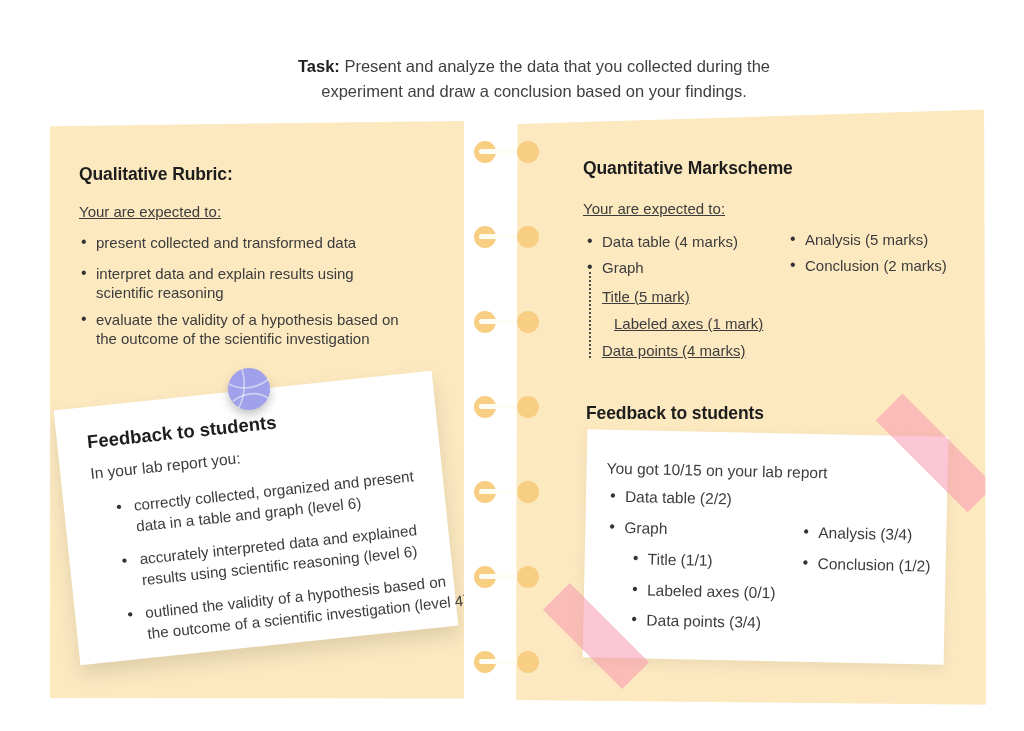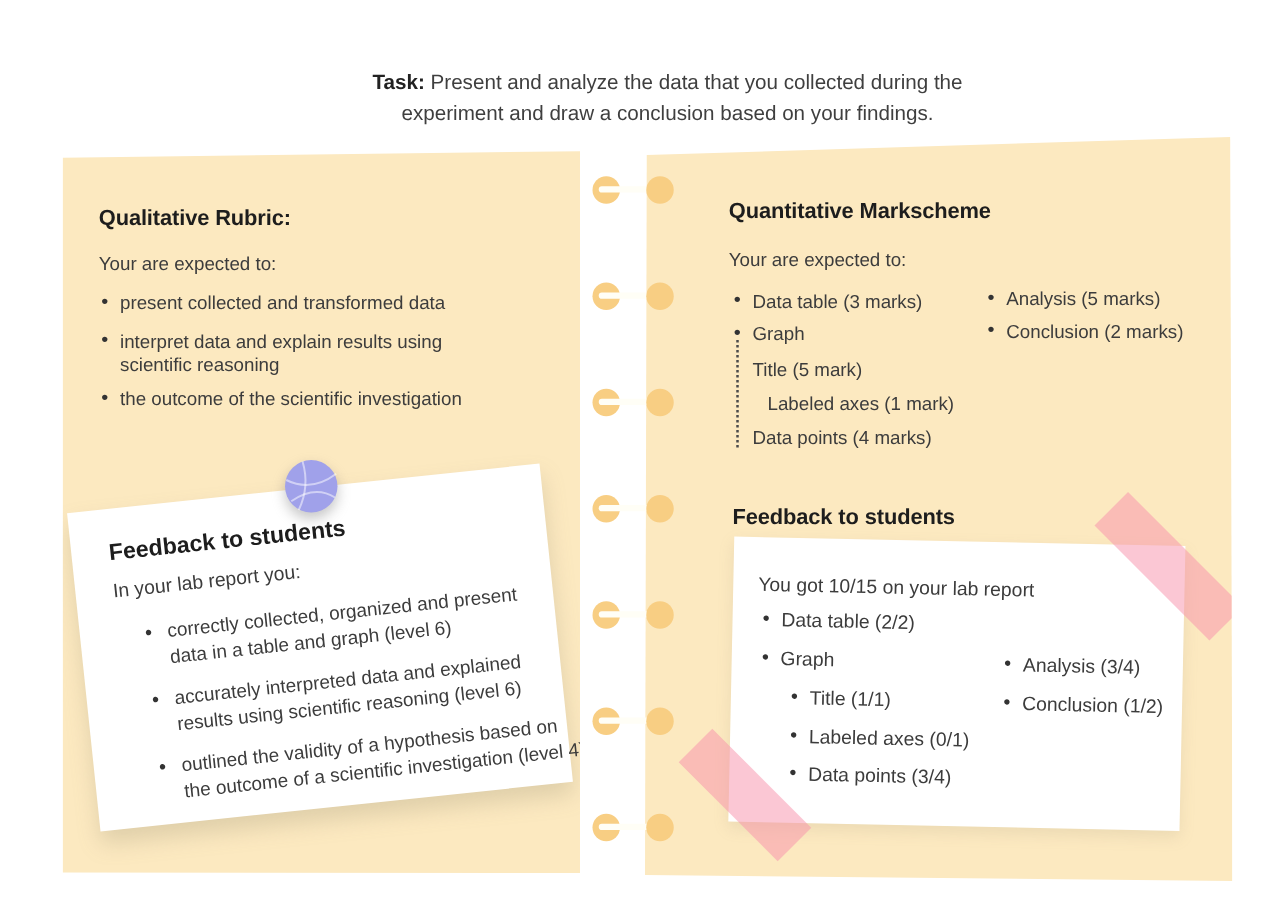--- a/index.html
+++ b/index.html
@@ -20,21 +20,21 @@
   
   .ring{position:absolute;left:474px;width:66px;height:22px;}
   .hole{position:absolute;top:0;width:22px;height:22px;border-radius:50%;
         background:var(--ring-yellow,#F8CE83);}
   .hole-l{left:0;} .hole-r{left:43px;}
   .wire{position:absolute;left:5px;top:8px;width:56px;height:5px;
         background:#FFFEF6;border-radius:3px;}
   
   .h1{position:absolute;font-size:17.5px;font-weight:bold;color:var(--heading-dark,#1D1D1D);
       letter-spacing:-0.1px;white-space:nowrap;}
-  .body{position:absolute;font-size:15px;line-height:19px;white-space:nowrap;}
+  .body{position:absolute;font-size:15px;line-height:19px;white-space:nowrap;text-decoration:underline;}
   .brow{position:absolute;padding-left:15px;font-size:15px;line-height:19px;white-space:nowrap;}
   .brow::before{content:"\2022";position:absolute;left:0;top:-1px;font-size:16px;color:#333;}
   .line{display:block;line-height:19px;white-space:nowrap;}
   
   .dotted-line{position:absolute;width:0;border-left:2px dotted #4A4A4A;}
   
   .note-card{position:absolute;left:16px;top:272px;width:380px;height:256px;background:#ffffff;
     transform:rotate(-6deg);box-shadow:0 10px 18px rgba(150,140,110,0.28);}
   .note-title{position:absolute;left:30px;top:24px;font-size:18.5px;font-weight:bold;
     color:var(--heading-dark,#1D1D1D);white-space:nowrap;}
@@ -72,20 +72,21 @@
     <div class="body" style="left:29px;top:84px">Your are expected to:</div>
 
     <div class="brow" style="left:31px;top:115px">
       <span class="line">present collected and transformed data</span>
     </div>
     <div class="brow" style="left:31px;top:146px">
       <span class="line">interpret data and explain results using</span>
       <span class="line">scientific reasoning</span>
     </div>
     <div class="brow" style="left:31px;top:192px">
+      <span class="line">evaluate the validity of a hypothesis based on</span>
       <span class="line">the outcome of the scientific investigation</span>
     </div>
 
     <div class="note-card">
       <div class="note-title">Feedback to students</div>
       <div class="note-intro">In your lab report you:</div>
       <div class="brow note-b" style="left:52px;top:92px">
         <span class="line">correctly collected, organized and present</span>
         <span class="line">data in a table and graph (level 6)</span>
       </div>
@@ -106,21 +107,21 @@
         <path d="M6 34 Q25 21 41 31" fill="none" stroke="rgba(255,255,255,0.5)" stroke-width="1.6"></path>
         <path d="M15 2 Q21 22 12 41" fill="none" stroke="rgba(255,255,255,0.5)" stroke-width="1.6"></path>
       </svg>
     </div>
   </div>
 
   <div class="page page-right">
     <div class="h1" style="left:67px;top:52px">Quantitative Markscheme</div>
     <div class="body" style="left:67px;top:93px">Your are expected to:</div>
 
-    <div class="brow" style="left:71px;top:126px">Data table (3 marks)</div>
+    <div class="brow" style="left:71px;top:126px">Data table (4 marks)</div>
     <div class="brow" style="left:71px;top:152px">Graph</div>
     <div class="dotted-line" style="left:73px;top:166px;height:86px"></div>
     <div class="body" style="left:86px;top:181px">Title (5 mark)</div>
     <div class="body" style="left:98px;top:208px">Labeled axes (1 mark)</div>
     <div class="body" style="left:86px;top:235px">Data points (4 marks)</div>
     <div class="brow" style="left:274px;top:124px">Analysis (5 marks)</div>
     <div class="brow" style="left:274px;top:150px">Conclusion (2 marks)</div>
 
     <div class="h1" style="left:70px;top:297px">Feedback to students</div>
 

